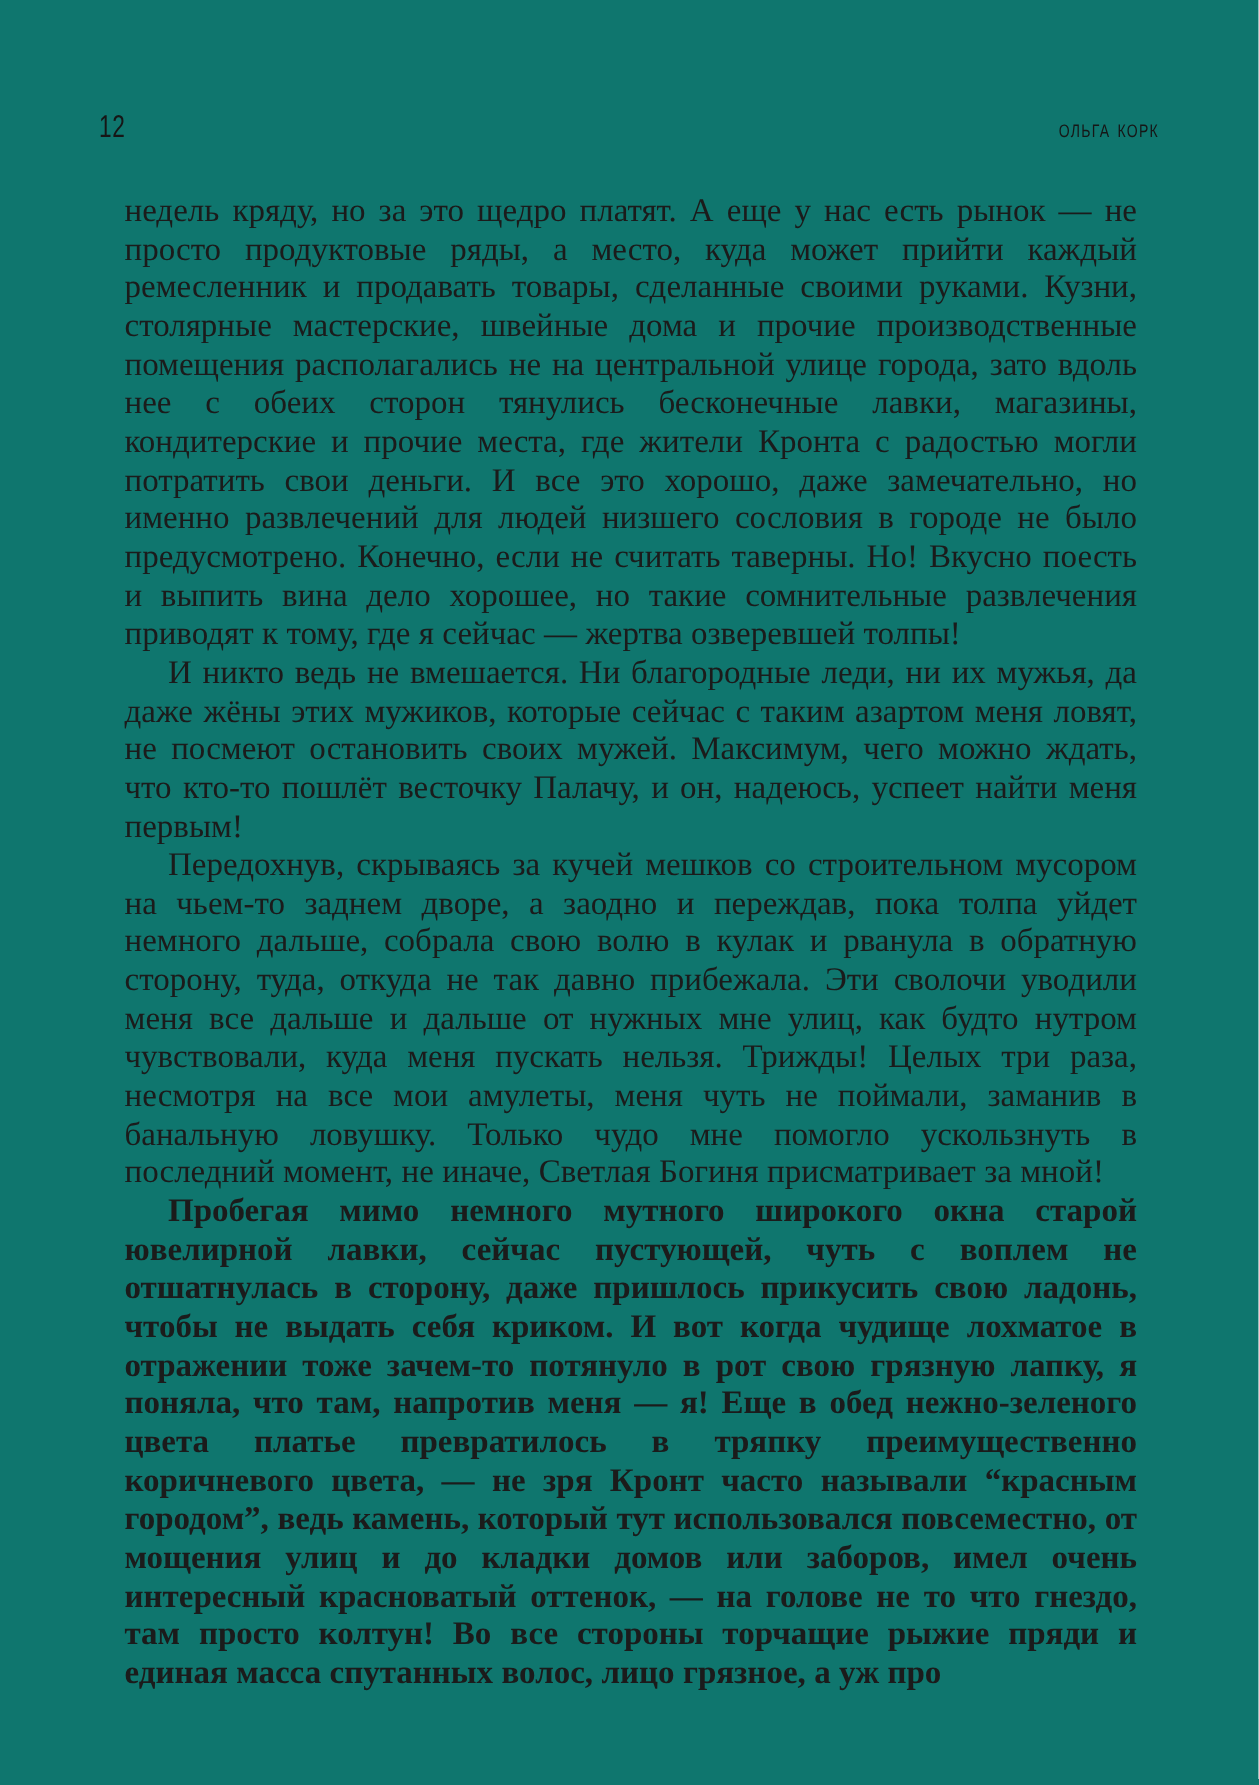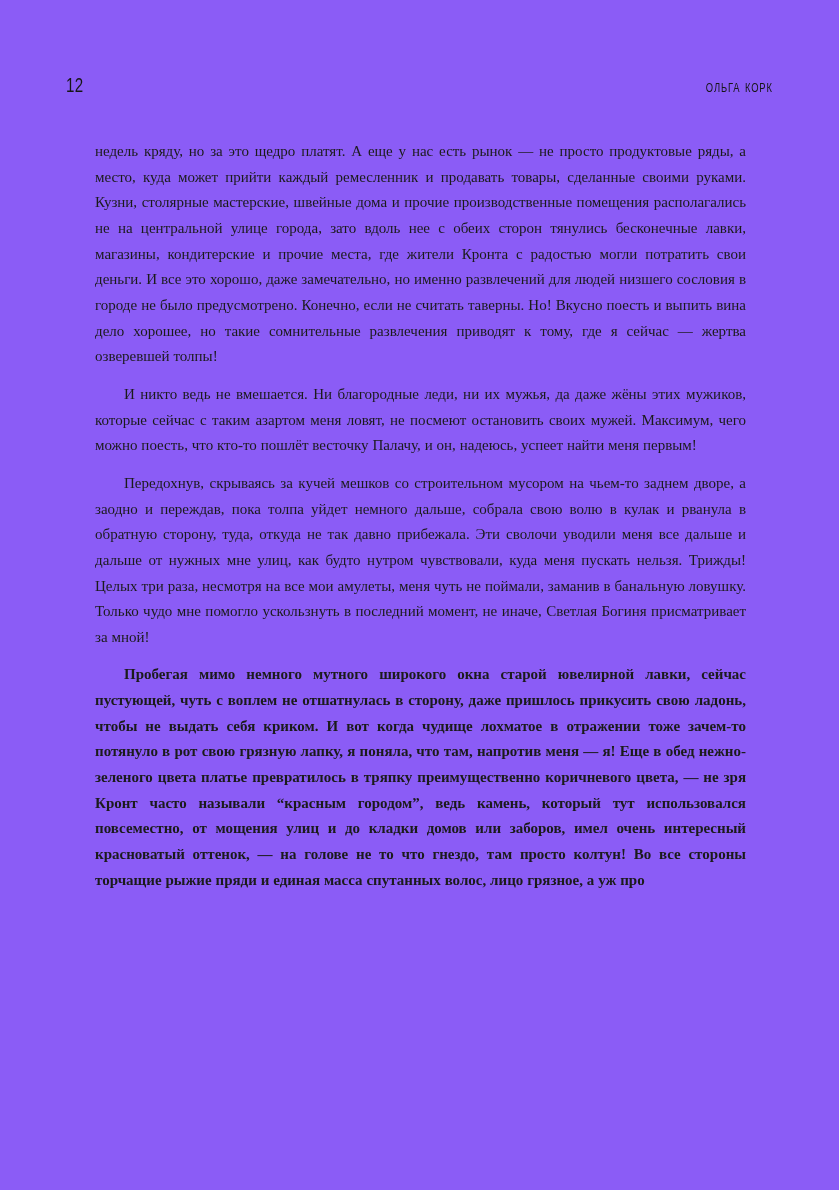--- a/index.html
+++ b/index.html
@@ -14,21 +14,21 @@
     position: relative;
     overflow: hidden;
     font-family: "Liberation Serif", "DejaVu Serif", serif;
     color: #1b1b1b;
     -webkit-font-smoothing: antialiased;
   }
 
   .page {
     position: absolute;
     inset: 0;
-    background: #8b5cf6;
+    background: #0f766e;
   }
 
   
   .running-head {
     position: absolute;
     left: 66px;
     right: 66px;
     top: 74px;
     height: 30px;
     display: flex;
@@ -63,22 +63,22 @@
 
   
   .text-block {
     position: absolute;
     left: 83px;
     top: 127px;
     width: 675px;
   }
 
   .para {
-    margin: 12px;
-    font-size: 15px;
+    margin: 0;
+    font-size: 22px;
     line-height: 25.65px;
     text-align: justify;
     text-justify: inter-word;
     text-indent: 29px;
     hyphens: manual;
     word-spacing: 0.1px;
     color: #1b1b1b;
   }
   .para.continuation {
     text-indent: 0;
@@ -93,18 +93,18 @@
 
 <div class="page">
 
   <div class="running-head">
     <div class="folio">12</div>
     <div class="author-name">Ольга Корк</div>
   </div>
 
   <div class="text-block">
     <p class="para continuation">недель кряду, но за это щедро платят. А еще у нас есть рынок — не просто продуктовые ряды, а место, куда может прийти каждый ремесленник и продавать товары, сделанные своими руками. Кузни, столярные мастерские, швейные дома и прочие производственные помещения располагались не на центральной улице города, зато вдоль нее с обеих сторон тянулись бесконечные лавки, магазины, кондитерские и прочие места, где жители Кронта с радостью могли потратить свои деньги. И все это хорошо, даже замечательно, но именно развлечений для людей низшего сословия в городе не было предусмотрено. Конечно, если не считать таверны. Но! Вкусно поесть и выпить вина дело хорошее, но такие сомнительные развлечения приводят к тому, где я сейчас — жертва озверевшей толпы!</p>
-    <p class="para">И никто ведь не вмешается. Ни благородные леди, ни их мужья, да даже жёны этих мужиков, которые сейчас с таким азартом меня ловят, не посмеют остановить своих мужей. Максимум, чего можно поесть, что кто-то пошлёт весточку Палачу, и он, надеюсь, успеет найти меня первым!</p>
+    <p class="para">И никто ведь не вмешается. Ни благородные леди, ни их мужья, да даже жёны этих мужиков, которые сейчас с таким азартом меня ловят, не посмеют остановить своих мужей. Максимум, чего можно ждать, что кто-то пошлёт весточку Палачу, и он, надеюсь, успеет найти меня первым!</p>
     <p class="para">Передохнув, скрываясь за кучей мешков со строительном мусором на чьем-то заднем дворе, а заодно и переждав, пока толпа уйдет немного дальше, собрала свою волю в кулак и рванула в обратную сторону, туда, откуда не так давно прибежала. Эти сволочи уводили меня все дальше и дальше от нужных мне улиц, как будто нутром чувствовали, куда меня пускать нельзя. Трижды! Целых три раза, несмотря на все мои амулеты, меня чуть не поймали, заманив в банальную ловушку. Только чудо мне помогло ускользнуть в последний момент, не иначе, Светлая Богиня присматривает за мной!</p>
     <p class="para">Пробегая мимо немного мутного широкого окна старой ювелирной лавки, сейчас пустующей, чуть с воплем не отшатнулась в сторону, даже пришлось прикусить свою ладонь, чтобы не выдать себя криком. И вот когда чудище лохматое в отражении тоже зачем-то потянуло в рот свою грязную лапку, я поняла, что там, напротив меня — я! Еще в обед нежно-зеленого цвета платье превратилось в тряпку преимущественно коричневого цвета, — не зря Кронт часто называли “красным городом”, ведь камень, который тут использовался повсеместно, от мощения улиц и до кладки домов или заборов, имел очень интересный красноватый оттенок, — на голове не то что гнездо, там просто колтун! Во все стороны торчащие рыжие пряди и единая масса спутанных волос, лицо грязное, а уж про</p>
   </div>
 
 </div>
 
 </body></html>

